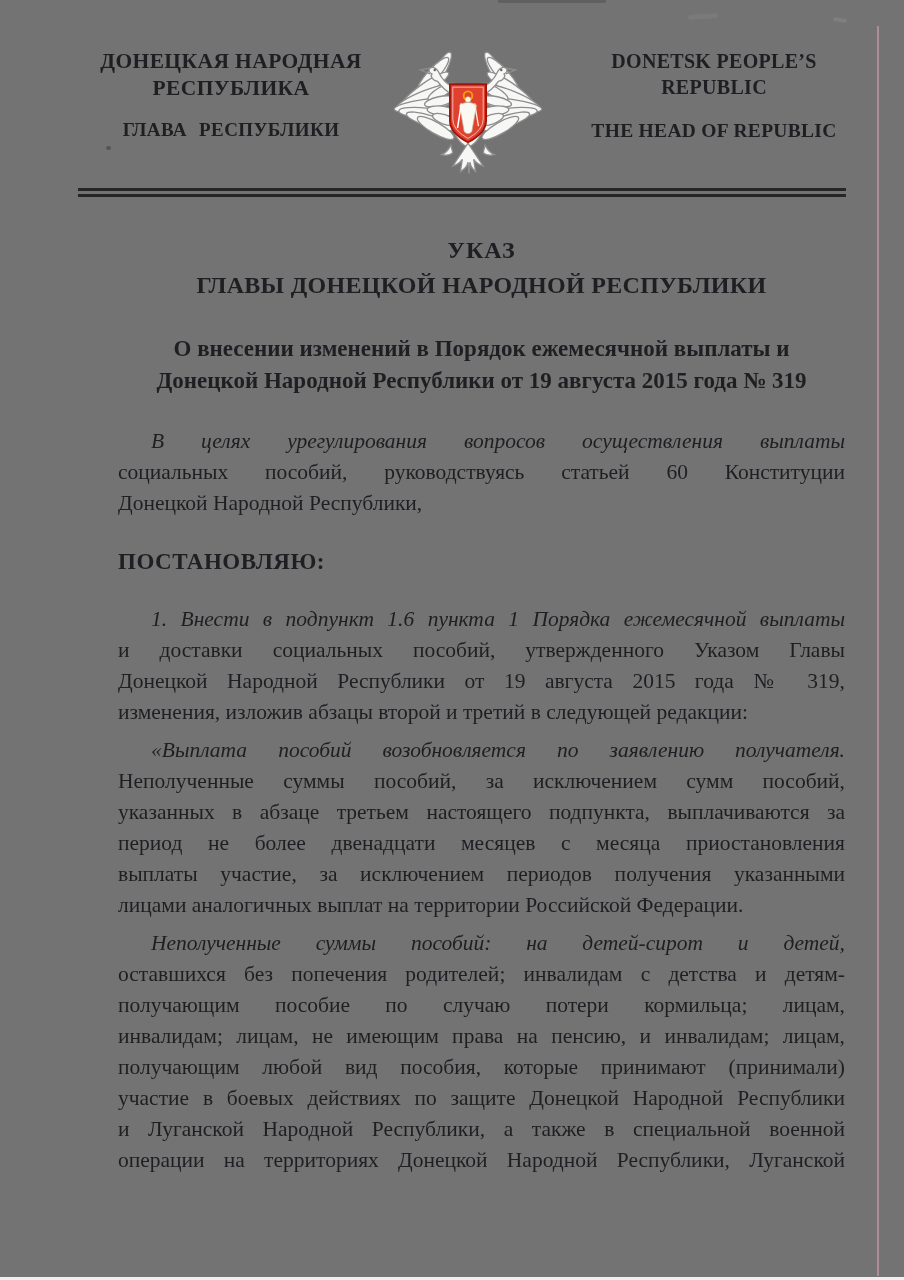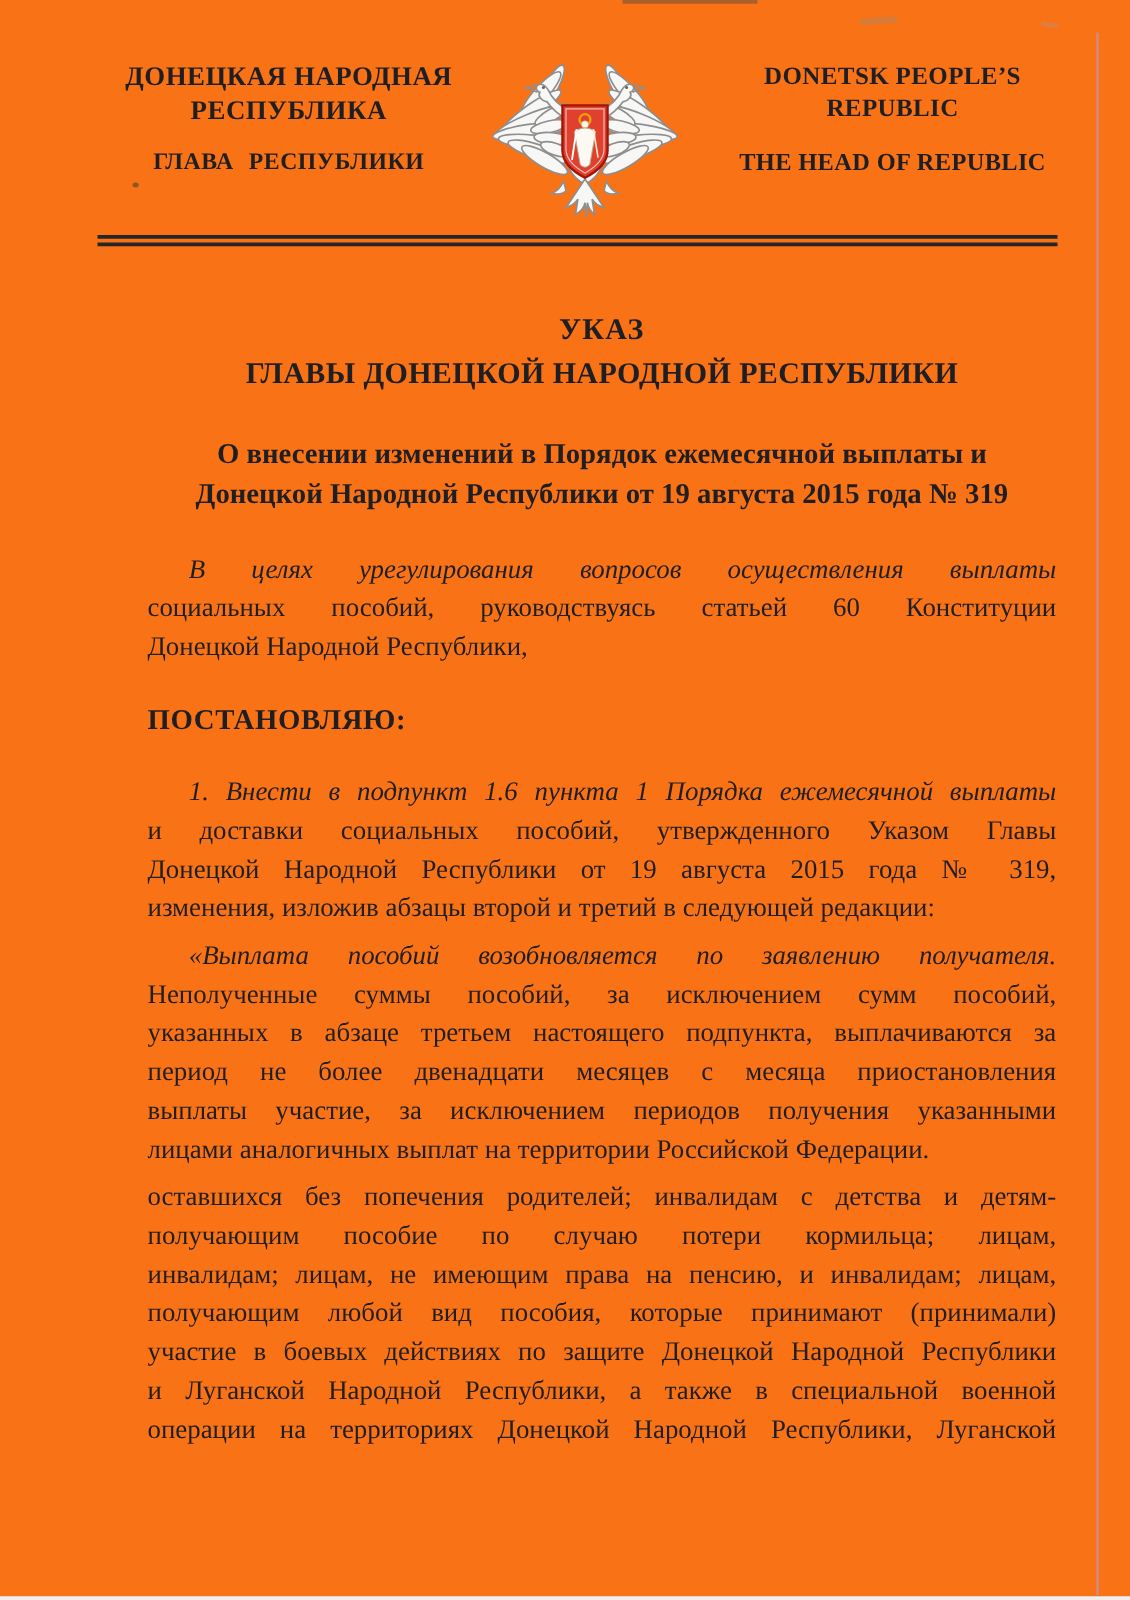--- a/index.html
+++ b/index.html
@@ -1,20 +1,20 @@
 <!DOCTYPE html>
 <html lang="ru"><head>
 <meta charset="utf-8">
 <style>
   * { margin:0; padding:0; box-sizing:border-box; }
   html,body { background:#ffffff; }
   .page {
     position:relative;
     width:904px; height:1280px;
-    background:#f97316;
+    background:#737373;
     font-family:"Liberation Serif","DejaVu Serif",serif;
     color:#1f1f23;
     overflow:hidden;
   }
   
   .org-left {
     position:absolute; left:86px; top:48px; width:290px;
     text-align:center; font-weight:bold;
   }
   .org-left .l1 { font-size:21.5px; line-height:27px; letter-spacing:.4px; }
@@ -24,21 +24,21 @@
     position:absolute; left:586px; top:48px; width:256px;
     text-align:center; font-weight:bold;
   }
   .org-right .l1 { font-size:20px; line-height:26px; letter-spacing:.3px; }
   .org-right .sub { margin-top:20px; font-size:19.5px; letter-spacing:.3px; }
   .rule {
     position:absolute; left:78px; top:188px; width:768px; height:9px;
     border-top:3px solid #262626; border-bottom:3px solid #262626;
   }
   
-  .content { position:absolute; left:118px; top:249px; width:727px; }
+  .content { position:absolute; left:118px; top:235px; width:727px; }
   .kind   { text-align:center; font-weight:bold; font-size:24px; line-height:30px; letter-spacing:1px; }
   .issuer { text-align:center; font-weight:bold; font-size:24px; line-height:30px; margin-top:5px; letter-spacing:.3px; }
   .subject { margin-top:33px; text-align:center; font-weight:bold; font-size:23px; }
   .subject .sline { line-height:32px; }
   .para { font-size:21.5px; }
   .para .ln { line-height:31px; }
   .jf  { text-align:justify; text-align-last:justify; }
   .ind { padding-left:33px;font-style:italic; }
   .preamble { margin-top:29px; }
   .resolve { margin-top:26px; font-weight:bold; font-size:23px; line-height:33px; letter-spacing:.5px; }
@@ -141,20 +141,21 @@
     <div class="para p2">
       <div class="ln jf ind">«Выплата пособий возобновляется по заявлению получателя.</div>
       <div class="ln jf">Неполученные суммы пособий, за исключением сумм пособий,</div>
       <div class="ln jf">указанных в абзаце третьем настоящего подпункта, выплачиваются за</div>
       <div class="ln jf">период не более двенадцати месяцев с месяца приостановления</div>
       <div class="ln jf">выплаты участие, за исключением периодов получения указанными</div>
       <div class="ln">лицами аналогичных выплат на территории Российской Федерации.</div>
     </div>
 
     <div class="para p3">
+      <div class="ln jf ind">Неполученные суммы пособий: на детей-сирот и детей,</div>
       <div class="ln jf">оставшихся без попечения родителей; инвалидам с детства и детям-</div>
       <div class="ln jf">получающим пособие по случаю потери кормильца; лицам,</div>
       <div class="ln jf">инвалидам; лицам, не имеющим права на пенсию, и инвалидам; лицам,</div>
       <div class="ln jf">получающим любой вид пособия, которые принимают (принимали)</div>
       <div class="ln jf">участие в боевых действиях по защите Донецкой Народной Республики</div>
       <div class="ln jf">и Луганской Народной Республики, а также в специальной военной</div>
       <div class="ln jf">операции на территориях Донецкой Народной Республики, Луганской</div>
     </div>
 
   </div>

